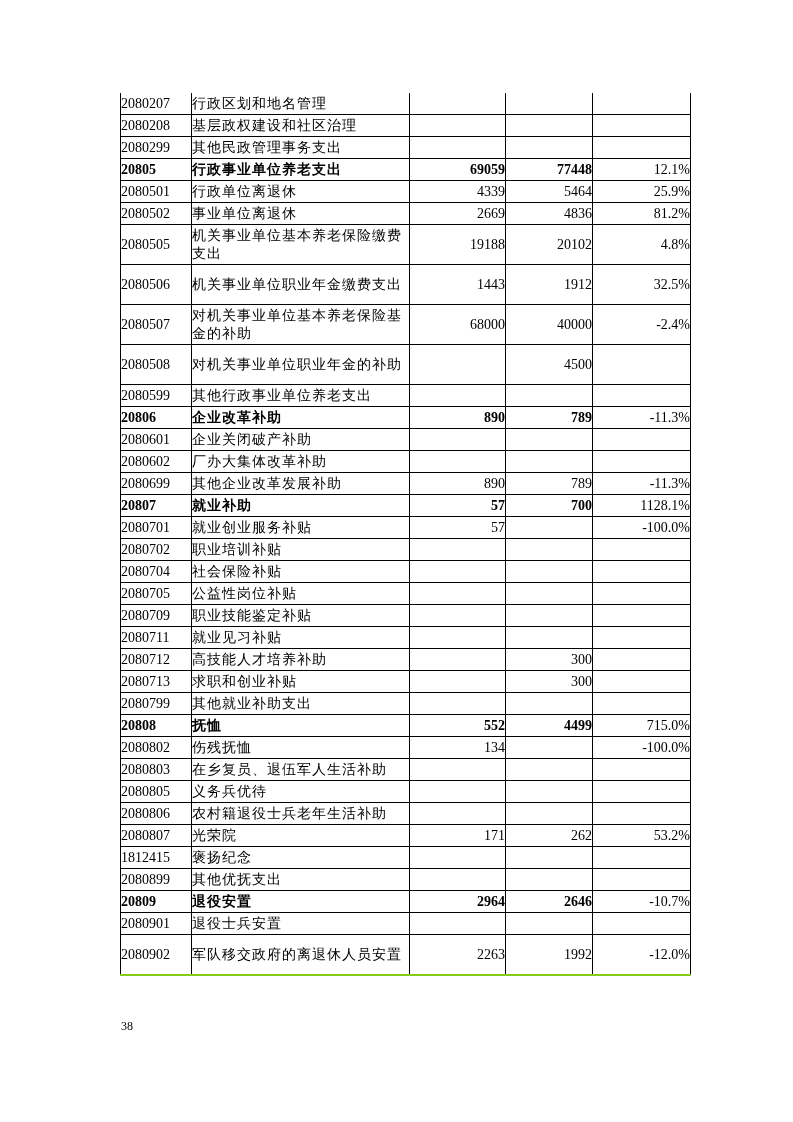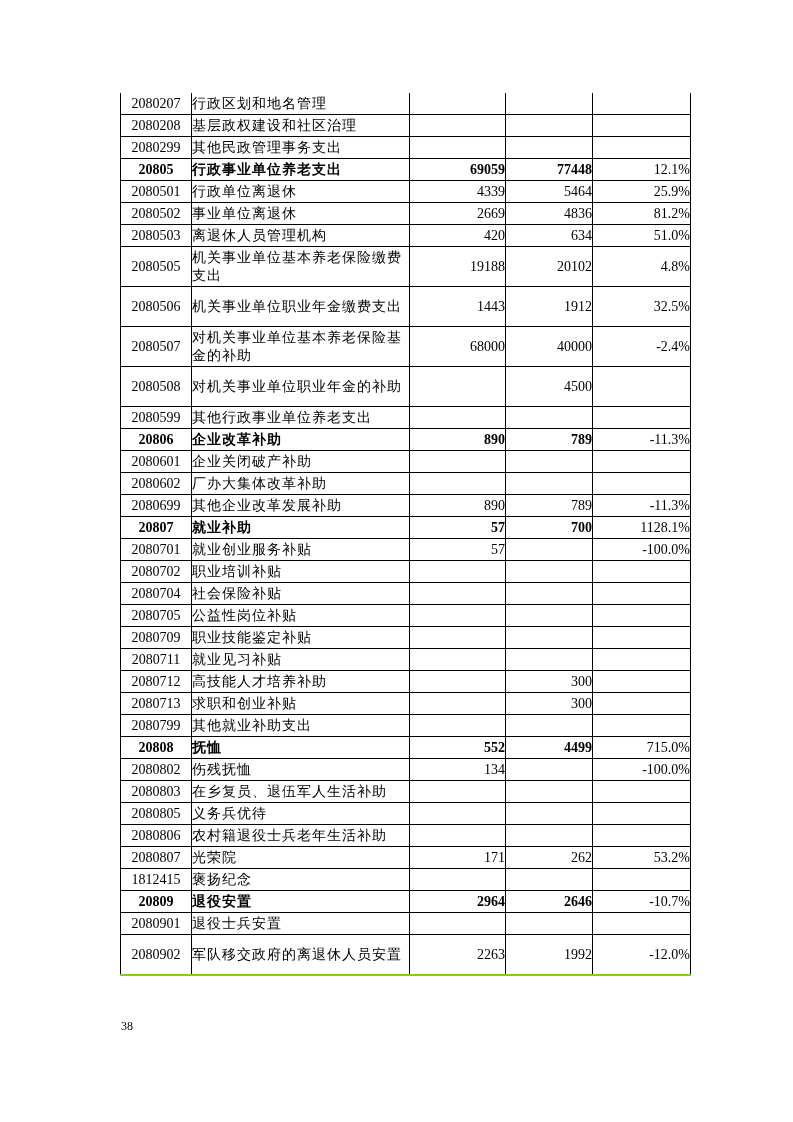--- a/index.html
+++ b/index.html
@@ -19,21 +19,21 @@
     font-size: 14px; line-height: 18px;
     vertical-align: middle; overflow: hidden;
     padding: 0;
   }
   table.budget-table tr:first-child td { border-top: none; }
   table.budget-table tr:last-child td { border-bottom: 2px solid #84cc16; }
   tr.single td { height: 21px; }
   tr.tall td { height: 39px; }
   tr.bold td { font-weight: bold; margin-top: 32px; }
   tr.bold td.pct { font-weight: normal; }
-  td.code { padding-left: 7px; text-align: center; }
+  td.code { padding-left: 7px; }
   td.name { padding-left: 9px; padding-right: 4px; letter-spacing: 1px; }
   td.num, td.pct { text-align: right; padding-right: 8px; }
   .page-number {
     position: absolute; left: 121px; top: 1016px;
     font-size: 12px; line-height: 20px;
   }
 </style>
 </head>
 <body>
 
@@ -81,27 +81,20 @@
     <td class="num">5464</td>
     <td class="pct">25.9%</td>
   </tr>
       <tr class="single">
     <td class="code">2080502</td>
     <td class="name">事业单位离退休</td>
     <td class="num">2669</td>
     <td class="num">4836</td>
     <td class="pct">81.2%</td>
   </tr>
-      <tr class="single">
-    <td class="code">2080503</td>
-    <td class="name">离退休人员管理机构</td>
-    <td class="num">420</td>
-    <td class="num">634</td>
-    <td class="pct">51.0%</td>
-  </tr>
       <tr class="tall">
     <td class="code">2080505</td>
     <td class="name">机关事业单位基本养老保险缴费支出</td>
     <td class="num">19188</td>
     <td class="num">20102</td>
     <td class="pct">4.8%</td>
   </tr>
       <tr class="tall">
     <td class="code">2080506</td>
     <td class="name">机关事业单位职业年金缴费支出</td>
@@ -266,20 +259,27 @@
       <tr class="single">
     <td class="code">2080807</td>
     <td class="name">光荣院</td>
     <td class="num">171</td>
     <td class="num">262</td>
     <td class="pct">53.2%</td>
   </tr>
       <tr class="single">
     <td class="code">1812415</td>
     <td class="name">褒扬纪念</td>
+    <td class="num"></td>
+    <td class="num"></td>
+    <td class="pct"></td>
+  </tr>
+      <tr class="single">
+    <td class="code">2080899</td>
+    <td class="name">其他优抚支出</td>
     <td class="num"></td>
     <td class="num"></td>
     <td class="pct"></td>
   </tr>
       <tr class="single bold">
     <td class="code">20809</td>
     <td class="name">退役安置</td>
     <td class="num">2964</td>
     <td class="num">2646</td>
     <td class="pct">-10.7%</td>

